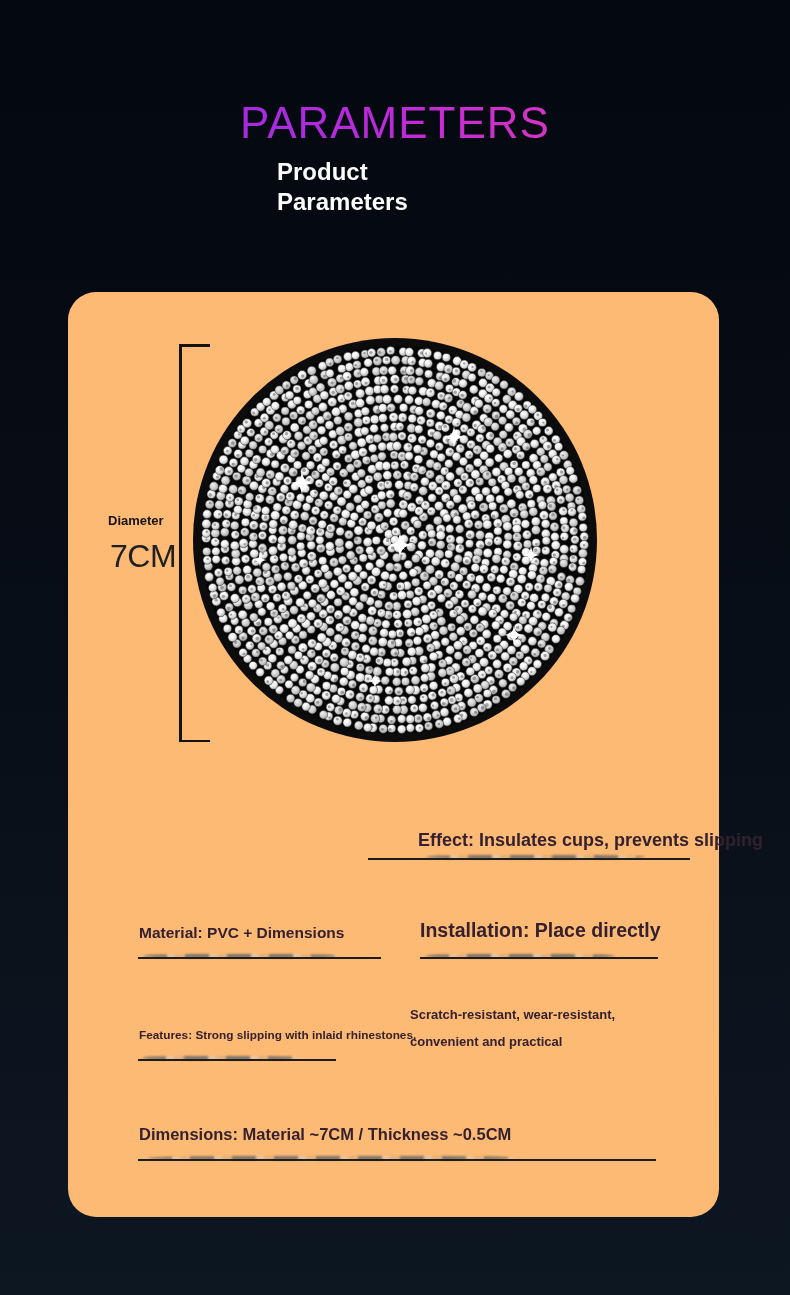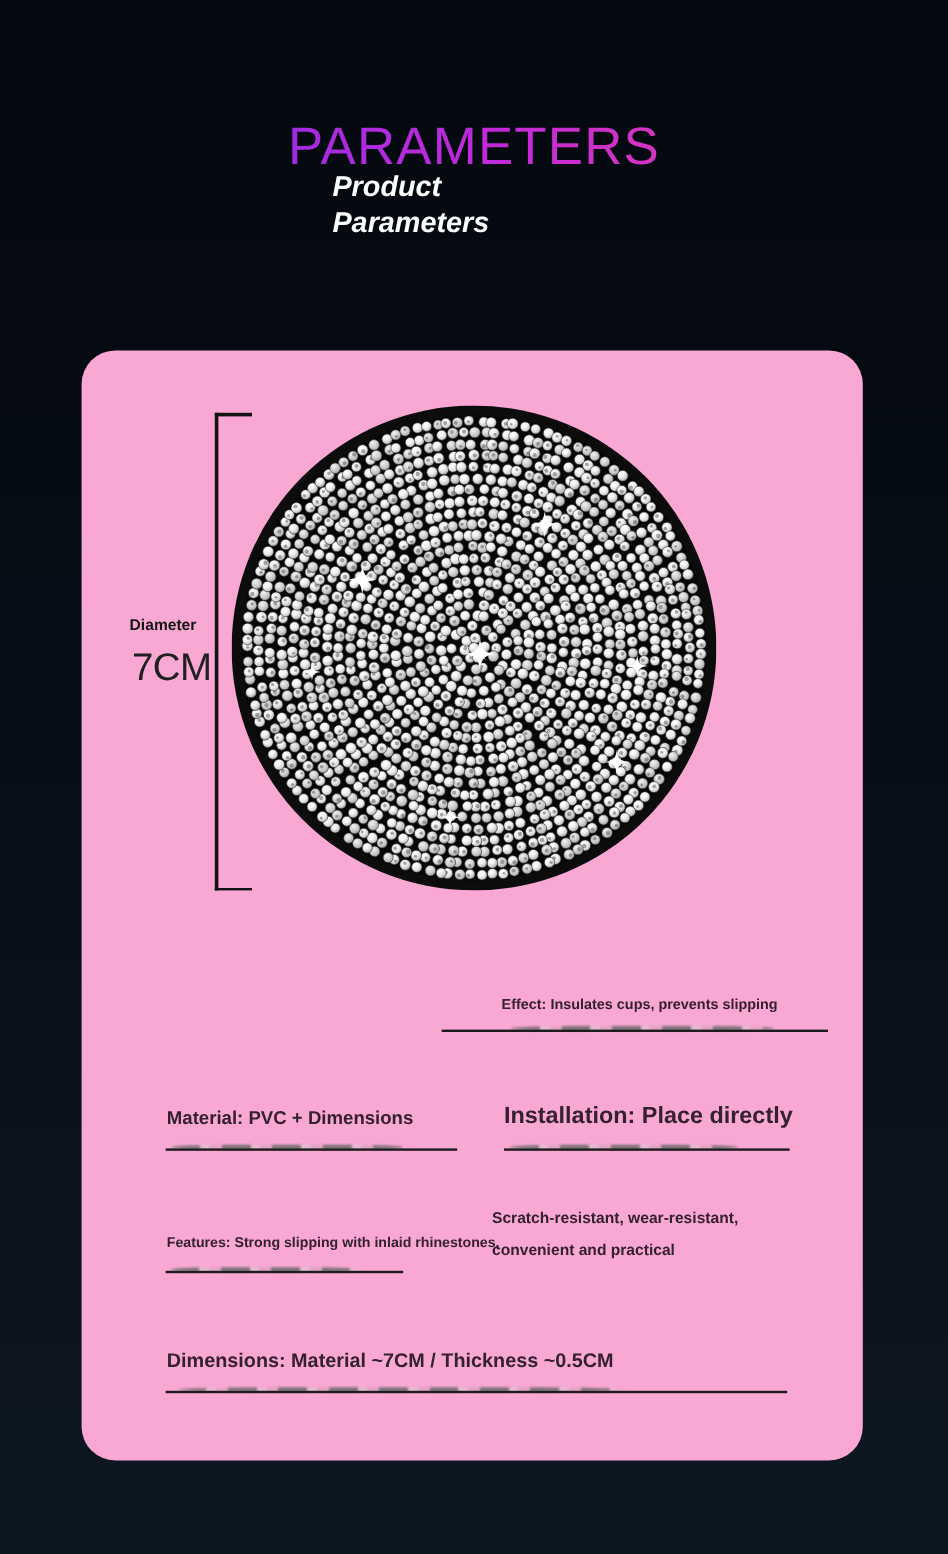--- a/index.html
+++ b/index.html
@@ -10,42 +10,42 @@
   }
   .page{position:absolute;inset:0;padding-left:40px;}
   
   .title{
     position:absolute;left:0;top:101px;width:790px;margin:0;
     text-align:center;font-size:44px;font-weight:500;letter-spacing:1px;line-height:1;
     -webkit-background-clip:text;background-clip:text;
     -webkit-text-fill-color:transparent;color:transparent;
   }
   .subtitle{
-    position:absolute;left:277px;top:141px;width:175px;
-    color:#fdfdfd;font-size:24px;font-weight:700;line-height:30px;font-style:italic;
+    position:absolute;left:277px;top:157px;width:175px;
+    color:#fdfdfd;font-size:24px;font-weight:700;line-height:30px;
   }
   
   .card{
     position:absolute;left:68px;top:292px;width:651px;height:925px;
-    background:#f9a8d4;border-radius:28px;
+    background:#fdba74;border-radius:28px;
   }
   
   .dim-bracket{position:absolute;left:111px;top:52px;width:34px;height:398px;}
   .dim-bracket .vline{position:absolute;left:0;top:0;width:2.5px;height:100%;background:#131313;}
   .dim-bracket .tick{position:absolute;left:0;width:31px;height:2.5px;background:#131313;}
   .dim-bracket .tick-top{top:0;}
   .dim-bracket .tick-bottom{bottom:0;}
   .dim-label{position:absolute;left:40px;top:221px;font-size:13px;font-weight:700;color:#141414;white-space:nowrap;}
   .dim-value{position:absolute;left:42px;top:246px;font-size:32px;font-weight:400;letter-spacing:-.5px;color:#202020;white-space:nowrap;}
   
   .mat{position:absolute;left:125px;top:46px;width:404px;height:404px;}
   
   .spec{position:absolute;color:#34202f;font-weight:700;}
   .spec-name{left:69px;top:524px;width:248px;font-size:19.5px;line-height:23.5px;}
-  .spec-effect{left:350px;top:538px;font-size:12px;white-space:nowrap;}
+  .spec-effect{left:350px;top:538px;font-size:18px;white-space:nowrap;}
   .spec-material{left:71px;top:632px;font-size:15.5px;white-space:nowrap;}
   .spec-installation{left:352px;top:627px;font-size:19.5px;white-space:nowrap;text-align:center;}
   .spec-features{left:71px;top:736px;font-size:11.8px;white-space:nowrap;}
   .spec-features-detail{left:342px;top:710px;width:256px;font-size:13px;line-height:26.5px;}
   .spec-dimensions{left:71px;top:833px;font-size:16.5px;white-space:nowrap;}
   
   .brush{position:absolute;height:8px;}
   .brush .line{position:absolute;left:0;right:0;bottom:1px;height:1.6px;background:#1c1c1c;}
   .brush .smudge{
     position:absolute;left:2%;bottom:2px;height:4px;width:80%;

